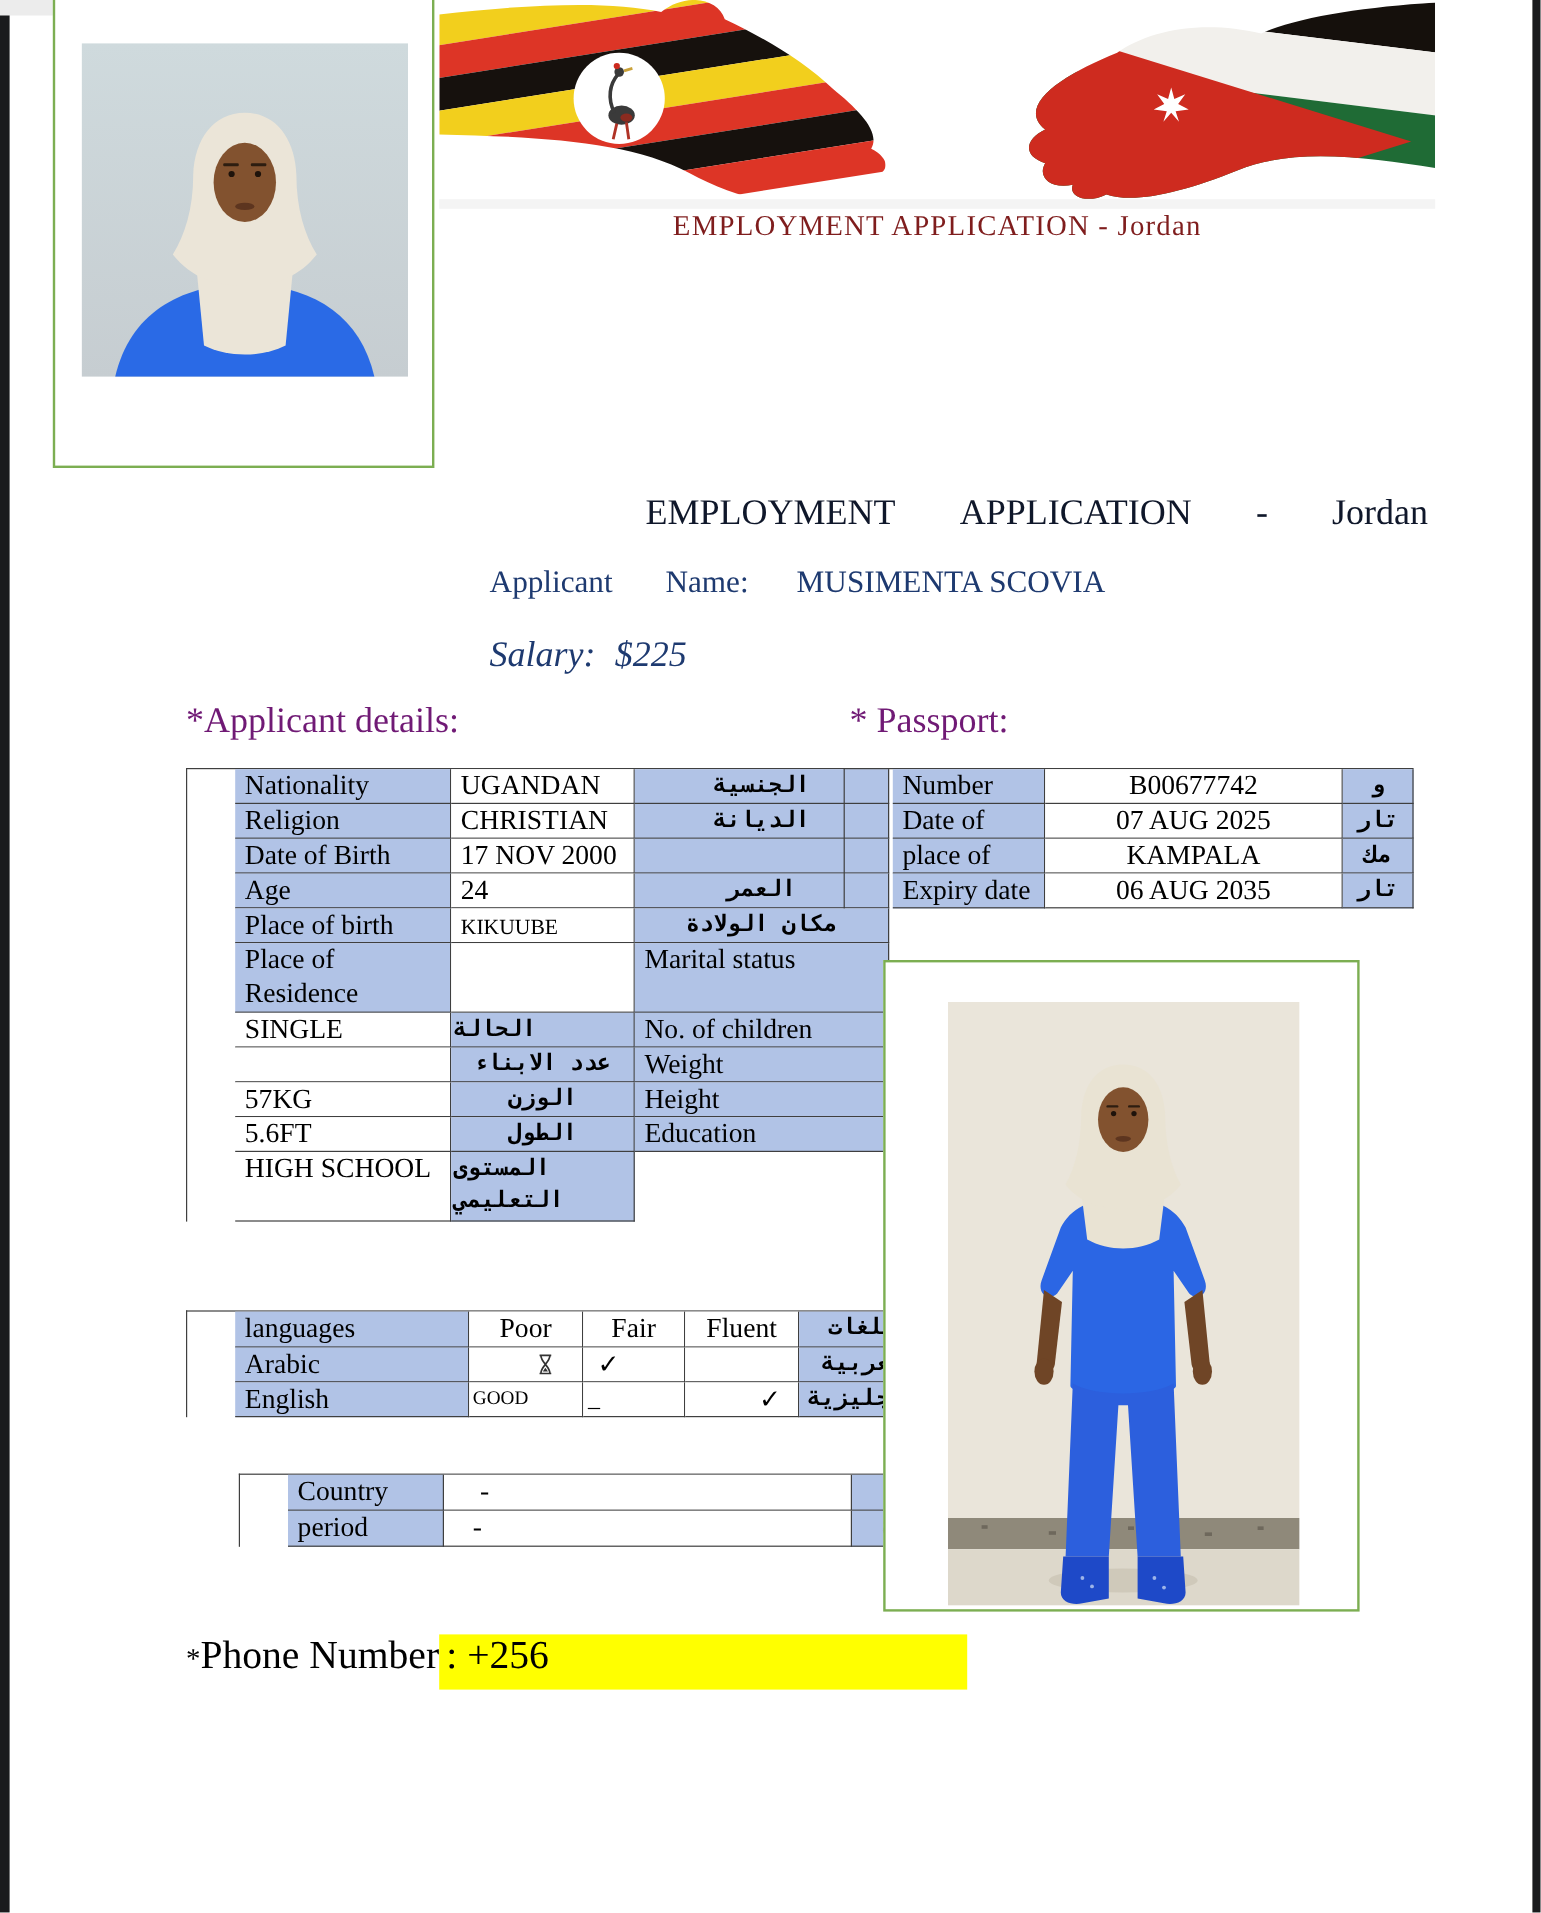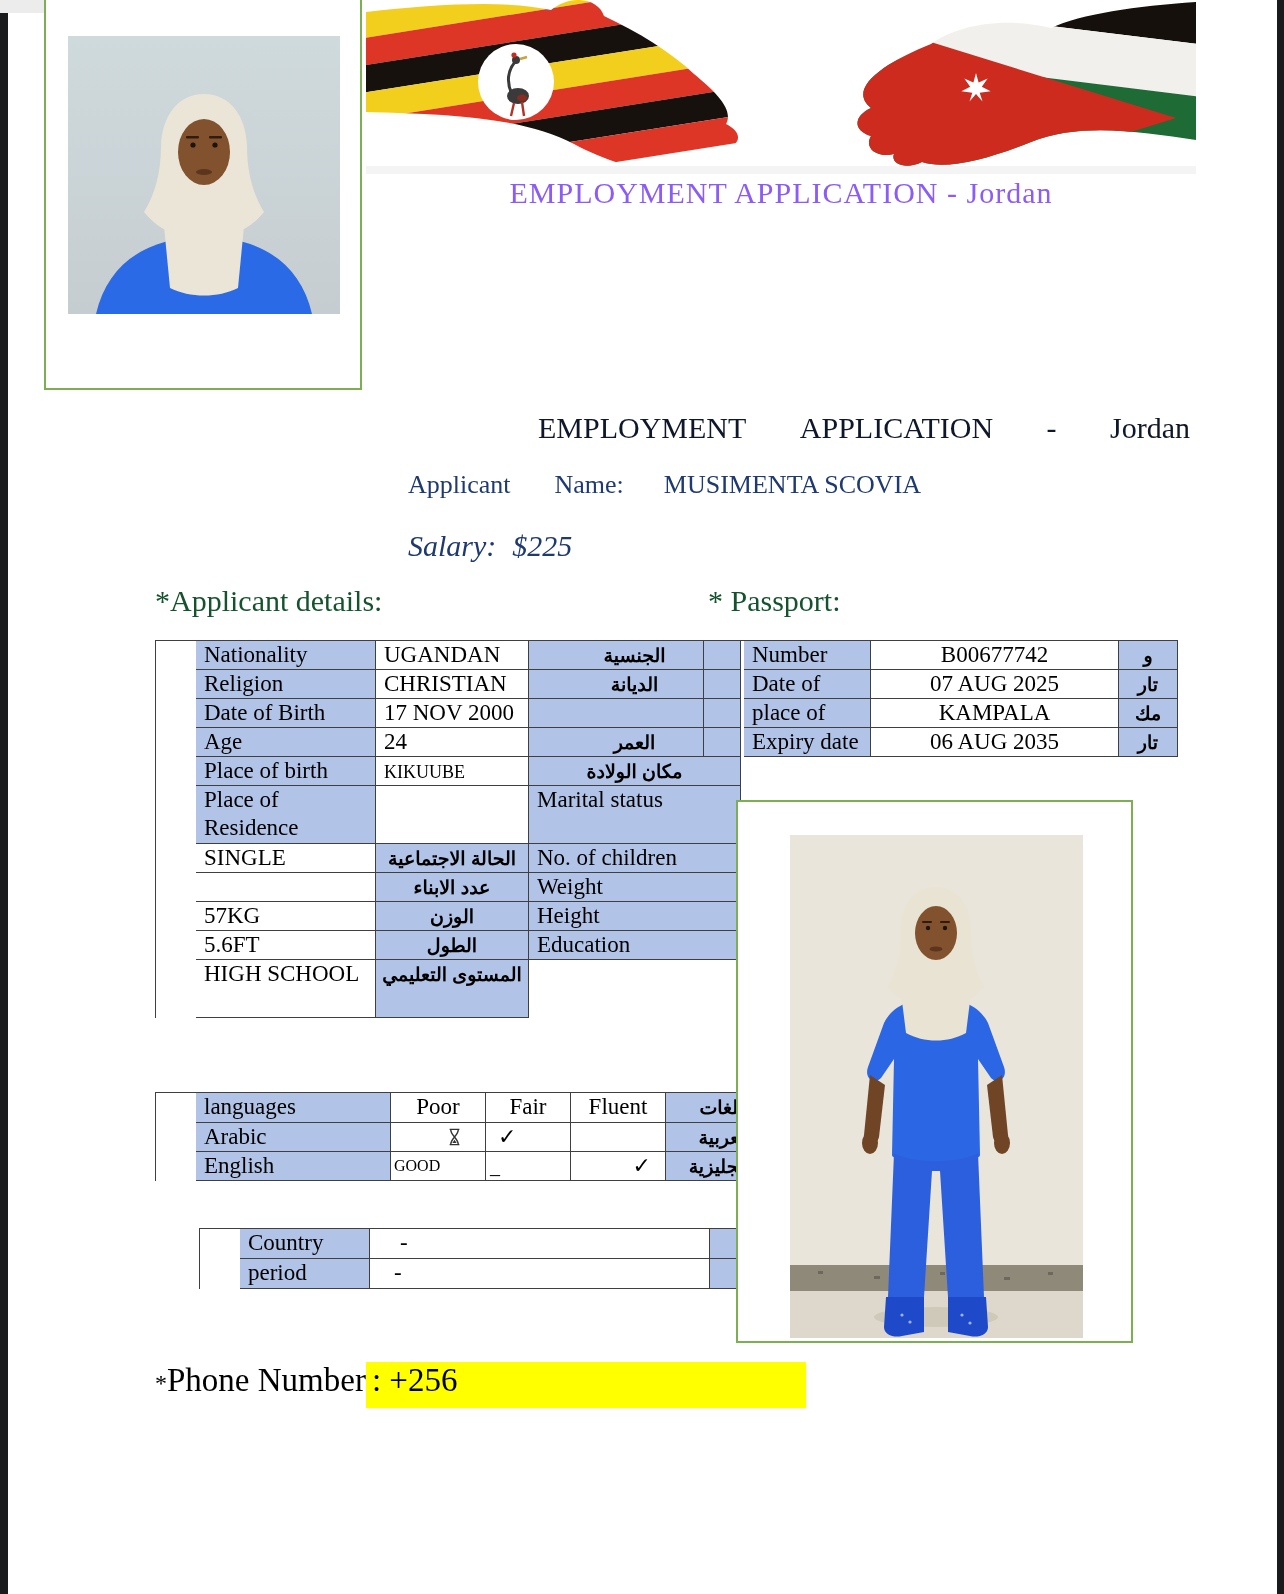--- a/index.html
+++ b/index.html
@@ -11,42 +11,42 @@
   .strip-left{left:0;top:0;width:8px;height:1594px;background:#1a1b1d;}
   .strip-right{right:0;top:0;width:7px;height:1594px;background:#1a1b1d;}
   .corner-tab{left:1088;top:0;width:134px;height:13px;background:#ececec;border-radius:0 0 12px 0;}
 
   
   .green-box{border:2px solid #7cae52;background:#fff;box-sizing:border-box;}
   .portrait-box{left:44px;top:-6px;width:318px;height:396px;}
   .body-box{left:736px;top:800px;width:397px;height:543px;}
   .banner-strip{left:366px;top:166px;width:830px;height:8px;background:#f4f4f4;}
   .banner-caption{left:366px;top:176px;width:830px;text-align:center;
-      font-size:30px;letter-spacing:1px;color:#8b5cf6;}
+      font-size:24px;letter-spacing:1px;color:#7f1d1d;}
 
   .main-title{left:538px;top:411px;width:652px;display:flex;justify-content:space-between;
       font-size:30px;color:#0f172a;}
   .name-line{left:408px;top:470px;font-size:26px;color:#1e3a70;}
   .name-line .gap1{margin-right:44px;}
   .name-line .gap2{margin-right:40px;}
   .salary-line{left:408px;top:529px;font-size:30px;color:#1e3a70;font-style:italic;}
   .salary-line .gap1{margin-right:16px;}
 
-  .sect-head{font-size:30px;color:#14532d;}
+  .sect-head{font-size:30px;color:#701a75;}
   .h-applicant{left:155px;top:584px;}
   .h-passport{left:708px;top:584px;}
 
   
   .grid{display:grid;border:1px solid #3f3f3f;border-width:1px 0 0 1px;box-sizing:content-box;padding-left:40px;}
   .c{border-right:1px solid #3f3f3f;border-bottom:1px solid #3f3f3f;box-sizing:border-box;
      overflow:hidden;display:flex;align-items:flex-start;font-size:23px;line-height:28px;
      padding:0 2px 0 8px;}
   .lav{background:#b1c3e6;}
   .wht{background:#ffffff;}
-  .ar{font-family:Liberation Sans, sans-serif;font-weight:bold;font-size:19px;
+  .ar{font-family:Liberation Mono, monospace;font-weight:bold;font-size:19px;
       justify-content:center;padding:1px 2px 0 2px;line-height:27px;}
   .ctr{justify-content:center;padding-left:2px;}
   .small{font-size:18px;line-height:28px;padding-top:1px;}
   .tbl-applicant{left:155px;top:640px;grid-template-columns:180px 153px 212px;
       grid-template-rows:29px 29px 29px 29px 29px 58px 29px 29px 29px 29px 58px;}
   .tbl-passport{left:703px;top:640px;grid-template-columns:127px 248px 59px;
       grid-template-rows:29px 29px 29px 29px;}
   .tbl-lang{left:155px;top:1092px;grid-template-columns:195px 95px 85px 95px 118px;
       grid-template-rows:30px 29px 29px;}
   .tbl-country{left:155px;top:1228px;grid-template-columns:130px 340px 118px;

